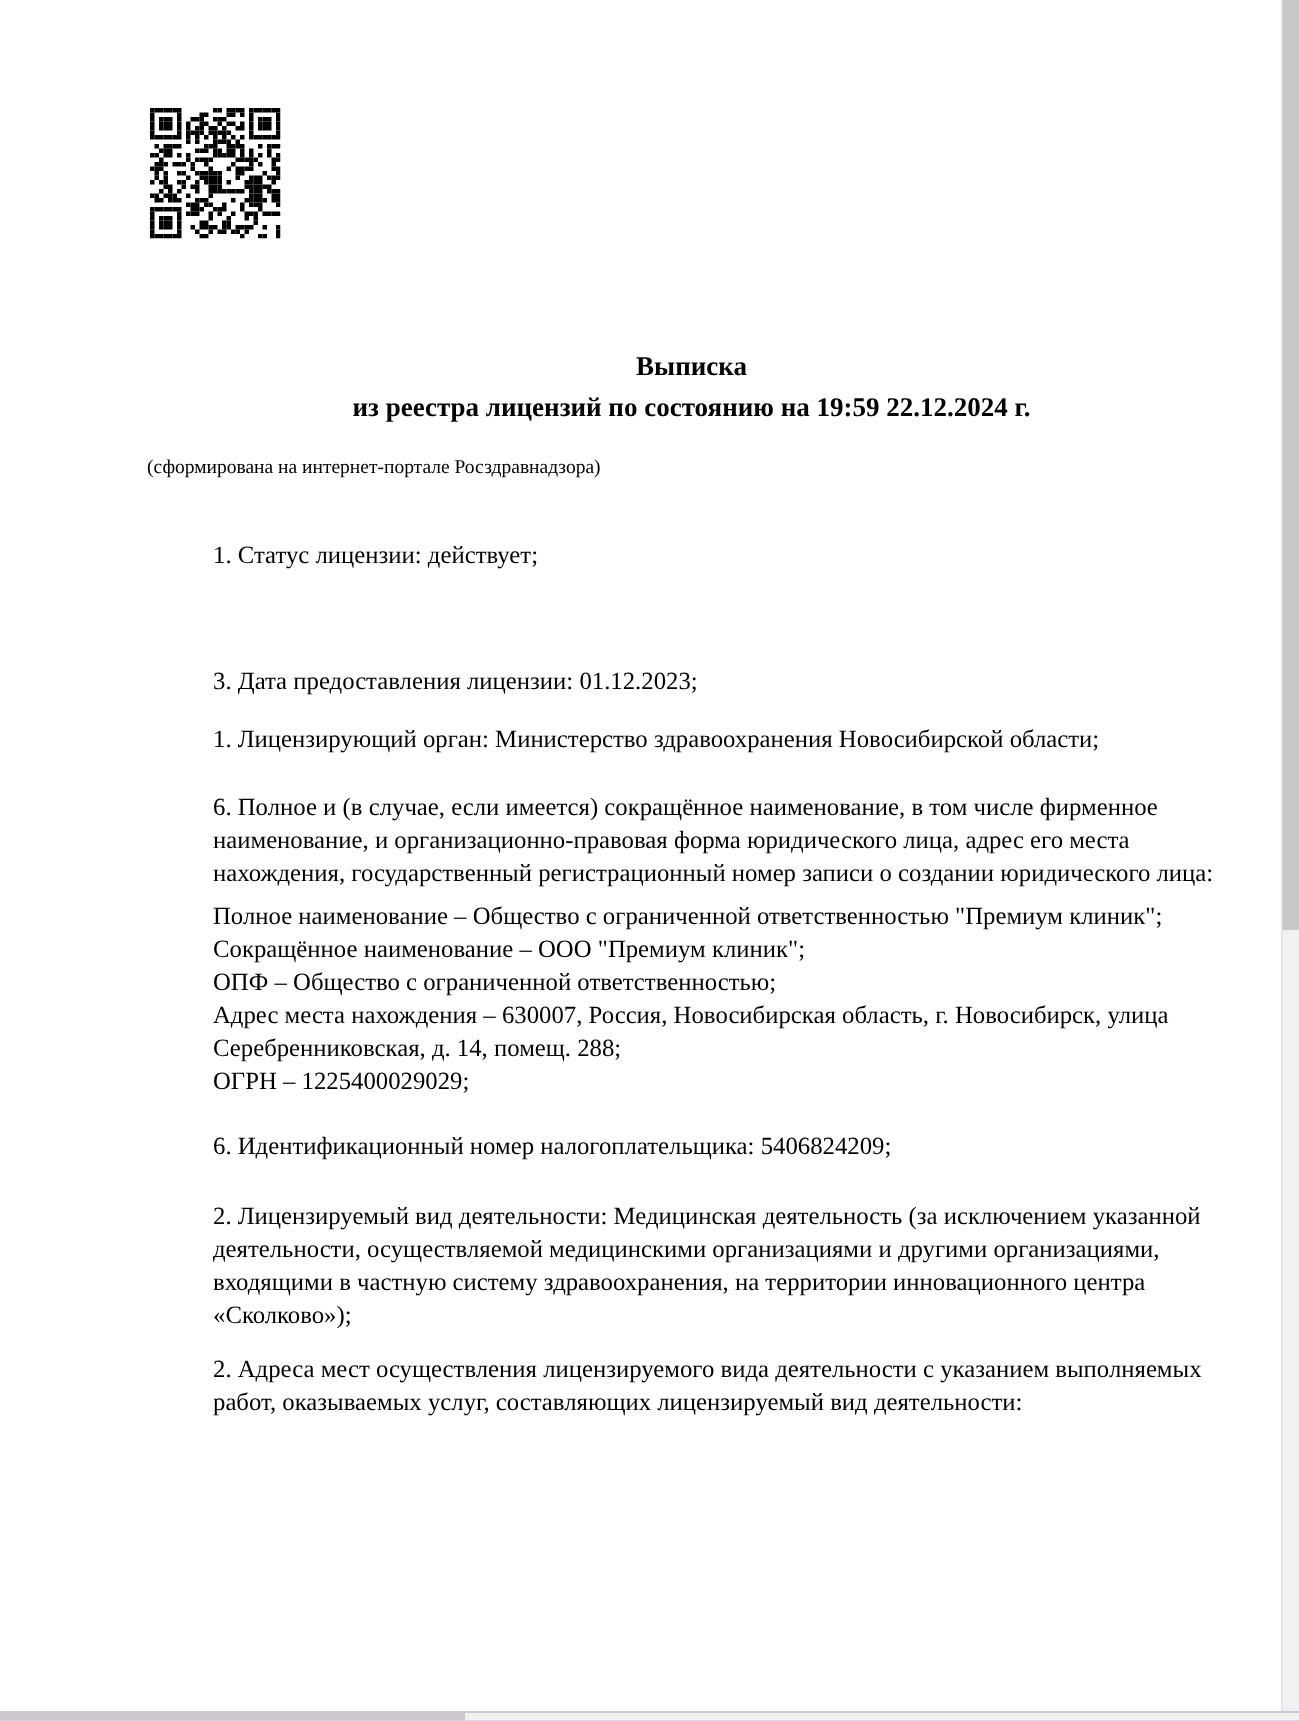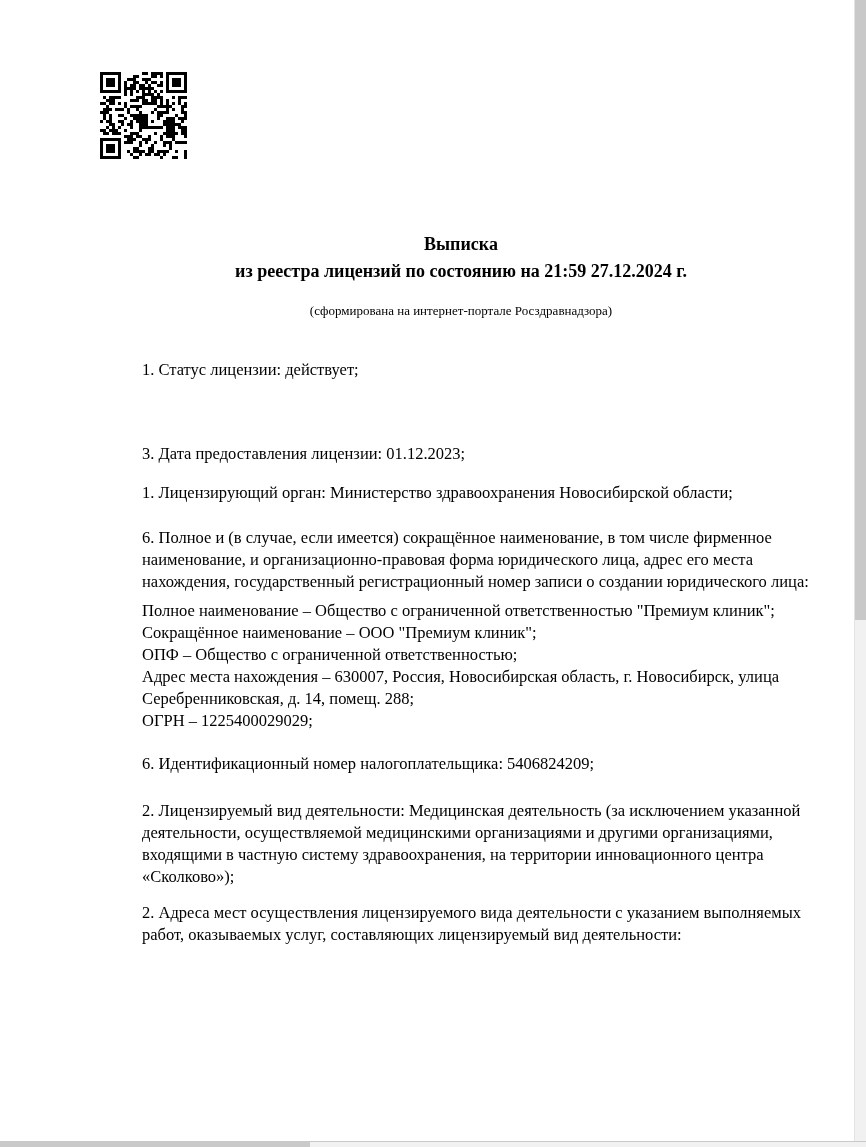--- a/index.html
+++ b/index.html
@@ -9,21 +9,21 @@
   }
   .viewport{position:relative;width:866px;height:1147px;background:#6d28d9;}
   .page{position:absolute;left:0;top:0;width:854px;height:1141px;background:#ffffff;}
   .qr{position:absolute;left:100px;top:72px;width:87px;height:87px;}
   .doc-title{
     position:absolute;left:98px;top:231px;width:726px;
     text-align:center;font-weight:bold;font-size:18px;line-height:27px;
   }
   .doc-subtitle{
     position:absolute;left:98px;top:303px;width:726px;
-    text-align:center;font-size:13px;line-height:16px;
+    text-align:left;font-size:13px;line-height:16px;
   }
   .para{
     position:absolute;left:98px;width:740px;
     font-size:16.5px;line-height:22px;white-space:pre-line;margin-left:44px;
   }
   .p1{top:359px}.p2{top:401px}.p3{top:443px}.p4{top:482px}
   .p5{top:527px}.org{top:600px}.p6{top:753px}.p7{top:800px}
   .p8{top:902px}.addr{top:966px}
   .vscroll{
     position:absolute;left:854px;top:0;width:12px;height:1141px;
@@ -452,21 +452,21 @@
           <rect x="36" y="84" width="3" height="3"></rect>
           <rect x="60" y="84" width="3" height="3"></rect>
           <rect x="72" y="84" width="3" height="3"></rect>
           <rect x="75" y="84" width="3" height="3"></rect>
           <rect x="84" y="84" width="3" height="3"></rect>
         </svg>
       </div>
 
     <div class="doc-title">
       <div>Выписка</div>
-      <div>из реестра лицензий по состоянию на 21:59 27.12.2024 г.</div>
+      <div>из реестра лицензий по состоянию на 19:59 22.12.2024 г.</div>
     </div>
 
     <div class="doc-subtitle">(сформирована на интернет-портале Росздравнадзора)</div>
 
     <div class="para p1">1. Статус лицензии: действует;</div>
     <div class="para p3">3. Дата предоставления лицензии: 01.12.2023;</div>
     <div class="para p4">1. Лицензирующий орган: Министерство здравоохранения Новосибирской области;</div>
     <div class="para p5">6. Полное и (в случае, если имеется) сокращённое наименование, в том числе фирменное
 наименование, и организационно-правовая форма юридического лица, адрес его места
 нахождения, государственный регистрационный номер записи о создании юридического лица:</div>

